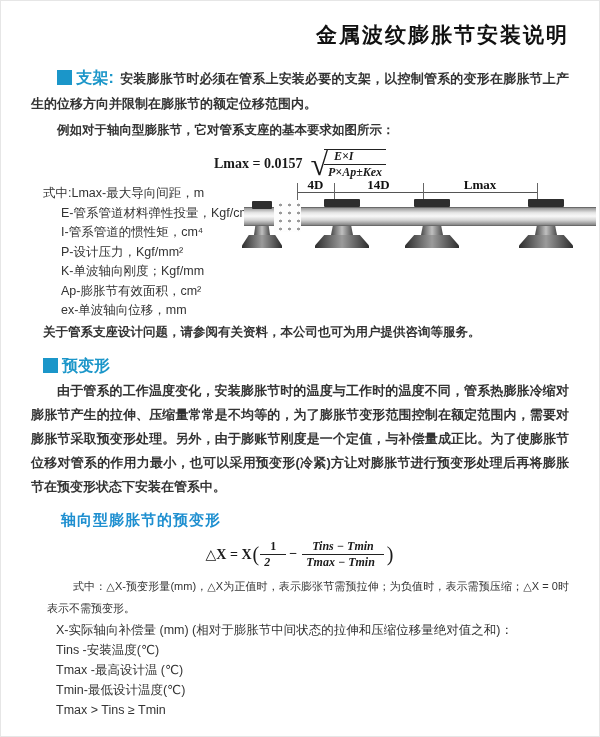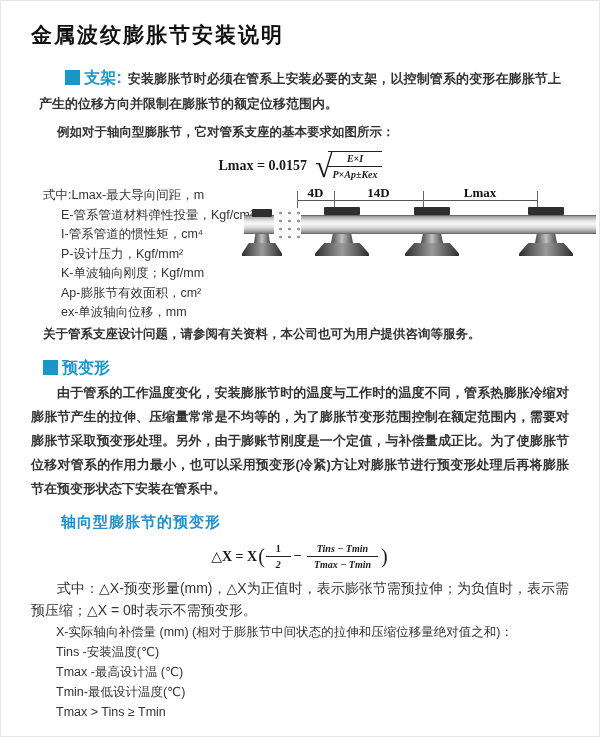--- a/index.html
+++ b/index.html
@@ -6,54 +6,54 @@
   .page {
     width:600px; height:737px; box-sizing:border-box;
     background:#ffffff; border:1px solid #e6e6e6;
     position:relative; overflow:hidden;
     font-family:"Liberation Sans","DejaVu Sans",sans-serif;
     color:#333;
   }
   .content { padding:12px 30px 0 30px; }
 
   .title {
-    text-align:left; font-size:21px; font-weight:bold; color:#111;
+    text-align:right; font-size:21px; font-weight:bold; color:#111;
     letter-spacing:2px; margin:8px 0 16px 0;
   }
 
   .sq {
     display:inline-block; width:15px; height:15px; background:#1b96c9;
     vertical-align:-2px; margin-right:2px;
   }
   .sec-head { color:#1b96c9; font-weight:bold; font-size:16px; margin:0 6px 0 2px; }
 
-  .p-support { font-size:13px; line-height:25px; text-align:justify; margin:8px; text-indent:26px; font-weight:600; }
+  .p-support { font-size:13px; line-height:25px; text-align:justify; margin:0; text-indent:26px; font-weight:600; }
   .p-example { font-size:12.5px; margin:6px 0 0 0; text-indent:26px; font-weight:600; }
 
   .formula-row {
     display:flex; justify-content:center; align-items:center;
     font-family:"Liberation Serif","DejaVu Serif",serif; font-weight:bold;
     color:#1a1a1a; font-size:14px;
   }
   .f1 { margin:10px 0 4px 0; }
   .f1 .lhs { margin-right:8px; }
   .rad { font-size:32px; font-weight:400; line-height:26px; margin-right:-4px; }
-  .frac { display:inline-flex; flex-direction:column; text-align:center; font-size:10px; line-height:13px; }
+  .frac { display:inline-flex; flex-direction:column; text-align:left; font-size:12px; line-height:13px; }
   .frac .num { padding:0 10px 1px 10px; border-bottom:1px solid #222; }
   .frac .den { padding:1px 4px 0 4px;font-style:italic; }
   .sqrt-frac { border-top:1.5px solid #222; font-style:italic; }
 
   .defs { position:relative; font-size:12.5px; line-height:19.5px; margin-top:5px; }
   .defs .lead, .pm-note, .svc-note { margin-left:12px; }
   .defs .item { margin-left:30px; }
   .pm-note { font-size:12.5px; line-height:20px; margin-top:1px; }
   .svc-note { font-size:12.5px; line-height:20px; margin-top:1px; font-weight:600; }
 
   
-  .diagram { position:absolute; left:243px; top:183px; width:352px; height:92px; }
+  .diagram { position:absolute; left:243px; top:175px; width:352px; height:92px; }
   .dim-line { position:absolute; top:16px; left:53px; width:240px; border-top:1px solid #555; }
   .tick { position:absolute; top:7px; width:1px; height:28px; background:#666; }
   .dlabel { position:absolute; top:1px; font-family:"Liberation Serif","DejaVu Serif",serif;
             font-weight:bold; font-size:13px; color:#111; text-align:center; }
   .pipe { position:absolute; left:0; top:31px; width:352px; height:17px;
     background:linear-gradient(180deg,#969696 0%,#e6e6e6 28%,#f8f8f8 48%,#d3d3d3 72%,#858585 100%);
     border-top:1px solid #6a6a6a; border-bottom:1px solid #6a6a6a; }
   .bellows { position:absolute; left:30px; top:24px; width:27px; height:32px;
     background-color:#fdfdfd;
     background-image:radial-gradient(circle,#9a9a9a 1.2px,rgba(0,0,0,0) 1.7px);
@@ -75,21 +75,21 @@
   .sec2-head .sec-head { margin-left:2px;margin-top:24px; }
   .p-body { font-size:13px; line-height:24px; text-align:justify; text-indent:26px; margin:2px 0 0 0; font-weight:600; }
 
   .subhead { color:#1e8fd0; font-weight:bold; font-size:15px; margin:12px 0 0 30px; letter-spacing:1px; }
 
   .f2 { margin:10px 0 2px 0; }
   .f2 .paren { font-size:20px; font-weight:400; margin:0 1px; }
   .f2 .tfrac { font-style:italic; margin:0 2px; }
   .f2 .minus { margin:0 3px; }
 
-  .p-explain { font-size:14px; line-height:22px; text-align:justify; text-indent:26px; margin:6px 0 0 0; }
+  .p-explain { font-size:11px; line-height:22px; text-align:justify; text-indent:26px; margin:6px 0 0 16px; }
   .def-lines { font-size:12.5px; line-height:19px; margin:2px 0 0 25px; }
   .def-lines div { margin-top:1px; }
 </style>
 </head>
 <body>
 
 <div class="page">
   <div class="content">
 
     <div class="title">金属波纹膨胀节安装说明</div>

